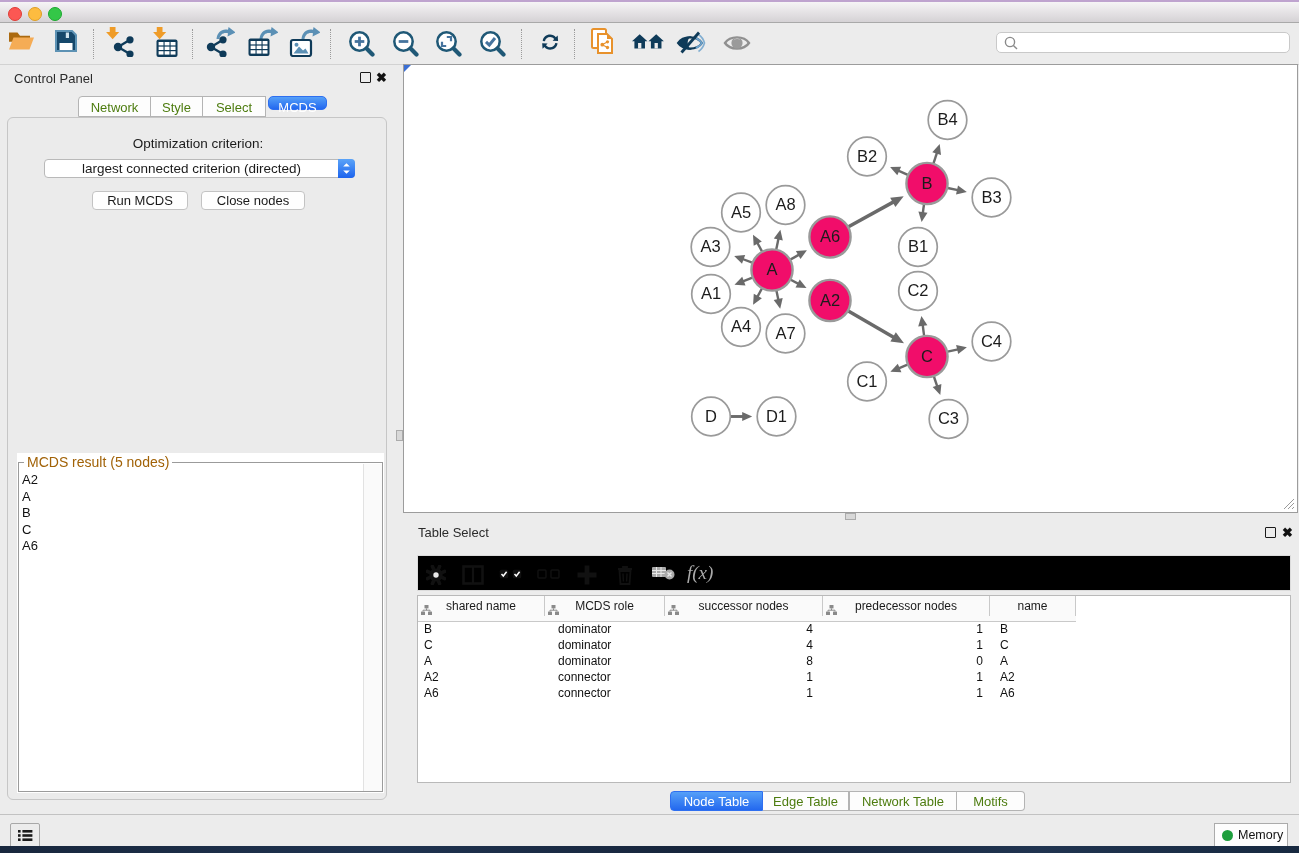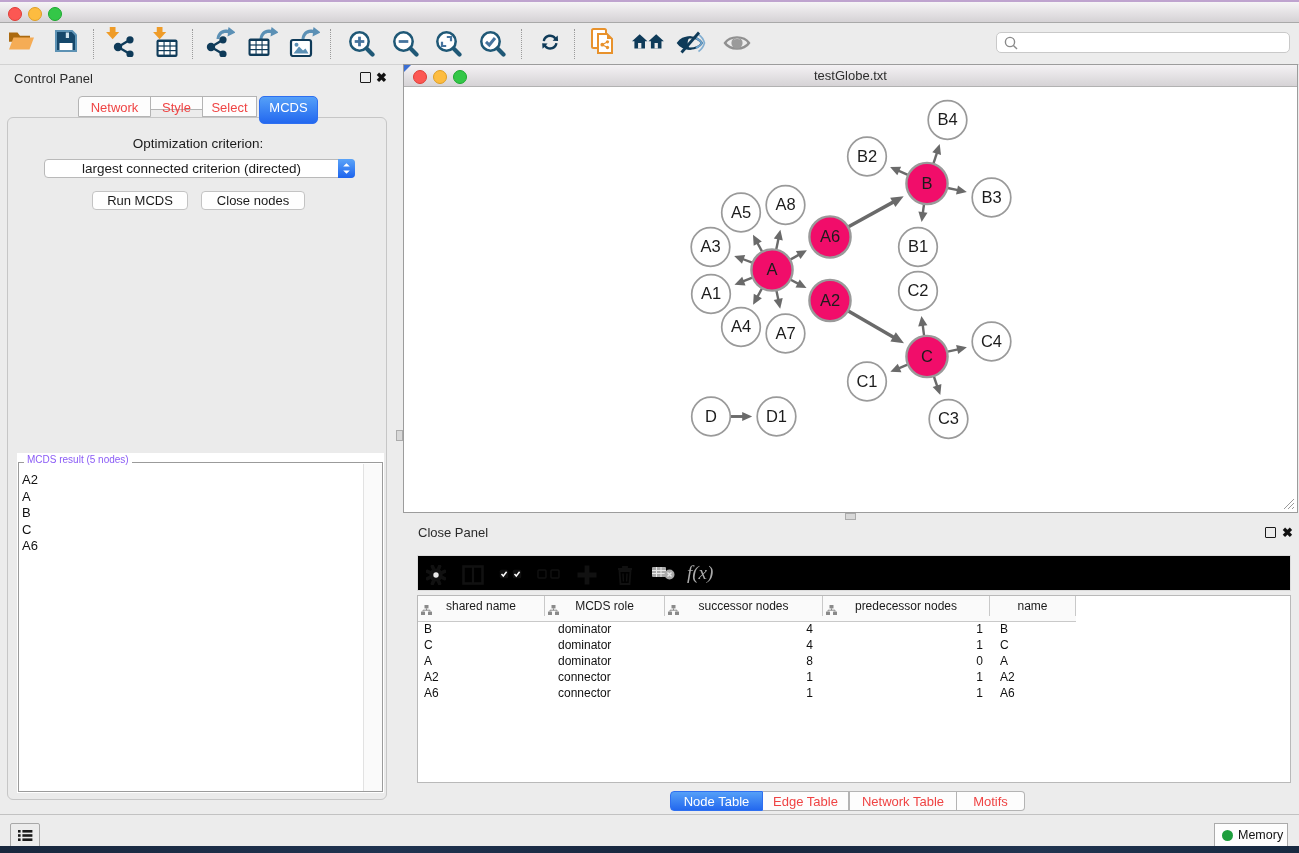--- a/index.html
+++ b/index.html
@@ -2,21 +2,21 @@
 <html><head>
 <meta charset="utf-8">
 <style>
 html,body{margin:0;padding:0}
 body{width:1299px;height:853px;position:relative;overflow:hidden;background:#ececec;
   font-family:"Liberation Sans",sans-serif;-webkit-font-smoothing:antialiased}
 .abs{position:absolute}
 .tl{border-radius:50%;position:absolute;top:5px;width:12px;height:12px}
 .icon{position:absolute;top:29px}
 .sep{position:absolute;top:6px;height:30px;border-left:1px dotted #9a9a9a;width:0}
-.tab{height:19px;line-height:19px;font-size:13px;color:#ef4444;background:#fdfdfd;
+.tab{height:19px;line-height:19px;font-size:13px;color:#4d7c0f;background:#fdfdfd;
   border:1px solid #b4b4b4;text-align:center;display:inline-block;vertical-align:top;box-sizing:border-box}
 .tabsel{background:linear-gradient(#55a0f8,#2368ef);color:#fff;border:1px solid #2e6ff0;border-radius:5px}
 .btn{position:absolute;background:#fefefe;border:1px solid #c3c3c3;border-radius:4px;
   font-size:13px;color:#1a1a1a;text-align:center;box-sizing:border-box}
 .hdrcell{position:absolute;top:0;height:20px;background:#fafafa;border-right:1px solid #c9c9c9;
   box-sizing:border-box;font-size:12px;color:#1a1a1a;text-align:center;line-height:20px}
 .cell{position:absolute;font-size:12px;color:#111;height:16px;line-height:16px}
 </style>
 </head>
 <body>
@@ -189,56 +189,50 @@
 </div>
 
 <div class="abs" style="left:0;top:65px;width:396px;height:749px">
   <div class="abs" style="left:14px;top:6px;font-size:13px;color:#2b2b2b">Control Panel</div>
   <div class="abs" style="left:360px;top:7px;width:9px;height:9px;border:1.5px solid #1a1a1a;border-radius:1px"></div>
   <div class="abs" style="left:376px;top:5px;font-size:13px;font-weight:bold;color:#111">✖</div>
 
   <div class="abs" style="left:7px;top:52px;width:380px;height:683px;background:#ebebeb;border:1px solid #c6c6c6;border-radius:6px;box-sizing:border-box"></div>
 
   <div class="abs" style="left:78px;top:31px;height:21px">
-    <div class="tab" style="width:73px;border-radius:4px 0 0 0;height:21px;line-height:21px">Network</div><div class="tab" style="width:53px;margin-left:-1px;height:14px;line-height:21px">Style</div><div class="tab" style="width:55px;margin-left:-1px;height:21px;line-height:21px">Select</div><div class="tab tabsel" style="width:59px;margin-left:2px;height:28px;line-height:21px">MCDS</div>
+    <div class="tab" style="width:73px;border-radius:4px 0 0 0;height:21px;line-height:21px">Network</div><div class="tab" style="width:53px;margin-left:-1px;height:21px;line-height:21px">Style</div><div class="tab" style="width:64px;margin-left:-1px;height:21px;line-height:21px">Select</div><div class="tab tabsel" style="width:59px;margin-left:2px;height:14px;line-height:21px">MCDS</div>
   </div>
   <div class="abs" style="left:0px;top:71px;width:396px;text-align:center;font-size:13.5px;color:#1b1b1b">Optimization criterion:</div>
 
   <div class="abs" style="left:44px;top:94px;width:311px;height:19px;background:#fff;border:1px solid #b9b9b9;border-radius:4px;box-sizing:border-box">
     <div class="abs" style="left:0;right:16px;top:1px;text-align:center;font-size:13.5px;color:#1b1b1b">largest connected criterion (directed)</div>
     <div class="abs" style="right:-1px;top:-1px;width:17px;height:19px;background:linear-gradient(#5ba4f8,#1c63ee);border-radius:0 4px 4px 0">
       <svg width="17" height="19" viewBox="0 0 17 19">
           <path d="M5.2 7.6 L8.5 4.2 L11.8 7.6 Z M5.2 11.4 L8.5 14.8 L11.8 11.4 Z" fill="#fff"></path>
         </svg>
     </div>
   </div>
   <div class="btn" style="left:92px;top:126px;width:96px;height:19px;line-height:17px">Run MCDS</div>
   <div class="btn" style="left:201px;top:126px;width:104px;height:19px;line-height:17px">Close nodes</div>
 
   <div class="abs" style="left:17px;top:388px;width:367px;height:340px;background:#fff">
     <div class="abs" style="left:1px;top:9px;bottom:1px;width:365px;border:1px solid #9b9b9b;box-sizing:border-box"></div>
-    <div class="abs" style="left:7px;top:1px;padding:0 3px;background:#fff;font-size:10px;color:#8b5cf6">MCDS result (5 nodes)</div>
+    <div class="abs" style="left:7px;top:1px;padding:0 3px;background:#fff;font-size:14px;color:#a16207">MCDS result (5 nodes)</div>
     <div class="abs" style="left:346px;top:11px;bottom:2px;width:18px;background:#fafafa;border-left:1px solid #e2e2e2"></div>
     <div class="abs" style="left:5px;top:19px;font-size:13px;color:#111;line-height:16.6px">A2<br>A<br>B<br>C<br>A6</div>
   </div>
 </div>
 
 <div class="abs" style="left:396px;top:430px;width:5px;height:9px;background:#d8d8d8;border:1px solid #ababab"></div>
 <div class="abs" style="left:845px;top:513px;width:9px;height:5px;background:#d8d8d8;border:1px solid #ababab"></div>
 
 <div class="abs" style="left:403px;top:64px;width:895px;height:449px;background:#fff;border:1px solid #9c9c9c;box-sizing:border-box">
   <svg class="abs" style="left:0;top:0;z-index:5" width="7" height="7">
       <path d="M0 0 L7 0 L0 7 Z" fill="#3b6fd4"></path>
     </svg>
-    <div class="abs" style="left:0;top:0;width:893px;height:22px;background:linear-gradient(#f4f2f4,#d6d3d6);border-bottom:1px solid #b2b2b2;box-sizing:border-box">
-    <div class="tl" style="left:9px;top:4.5px;background:#fc5753;border:1px solid #df3d36"></div>
-    <div class="tl" style="left:29px;top:4.5px;background:#fdbc40;border:1px solid #de9f23"></div>
-    <div class="tl" style="left:49px;top:4.5px;background:#34c748;border:1px solid #1ca82f"></div>
-    <div class="abs" style="left:0;right:0;top:3px;text-align:center;font-size:13px;color:#2e2e2e">testGlobe.txt</div>
-  </div>
   <div class="abs" style="left:0px;top:22px;width:893px;height:426px">
 <svg width="893" height="426" style="position:absolute;left:0;top:0">
         <line x1="348.4" y1="190.7" x2="338.9" y2="194.4" stroke="#6a6a6a" stroke-width="2.4"></line>
         <polygon points="330.5,197.7 338.2,189.8 341.5,198.4" fill="#6a6a6a"></polygon>
         <line x1="348.2" y1="175.6" x2="338.6" y2="172.0" stroke="#6a6a6a" stroke-width="2.4"></line>
         <polygon points="330.2,168.9 341.2,168.1 338.0,176.7" fill="#6a6a6a"></polygon>
         <line x1="357.9" y1="201.5" x2="353.4" y2="209.9" stroke="#6a6a6a" stroke-width="2.4"></line>
         <polygon points="349.1,217.8 349.8,206.8 357.9,211.2" fill="#6a6a6a"></polygon>
         <line x1="358.0" y1="164.4" x2="353.3" y2="155.7" stroke="#6a6a6a" stroke-width="2.4"></line>
         <polygon points="349.0,147.8 357.8,154.4 349.7,158.8" fill="#6a6a6a"></polygon>
@@ -319,21 +313,21 @@
   <svg class="abs" style="right:2px;bottom:2px" width="14" height="14">
       <g stroke="#9a9a9a" stroke-width="1">
         <line x1="13" y1="3" x2="3" y2="13"></line>
         <line x1="13" y1="7" x2="7" y2="13"></line>
         <line x1="13" y1="11" x2="11" y2="13"></line>
       </g>
     </svg>
 </div>
 
 <div class="abs" style="left:403px;top:520px;width:896px;height:294px">
-  <div class="abs" style="left:15px;top:5px;font-size:13px;color:#2b2b2b">Close Panel</div>
+  <div class="abs" style="left:15px;top:5px;font-size:13px;color:#2b2b2b">Table Select</div>
   <div class="abs" style="left:862px;top:7px;width:9px;height:9px;border:1.5px solid #1a1a1a;border-radius:1px"></div>
   <div class="abs" style="left:879px;top:5px;font-size:13px;font-weight:bold;color:#111">✖</div>
 
   <div class="abs" style="left:14px;top:35px;width:874px;height:36px;background:#000000;border:1px solid #dcdcdc;box-sizing:border-box">
 <svg style="position:absolute;left:8px;top:9px" width="20" height="20">
         <g transform="translate(10,10)">
           <line x1="5.91" y1="2.45" x2="8.59" y2="3.56" stroke="#111" stroke-width="3.6" stroke-linecap="round"></line>
           <line x1="2.45" y1="5.91" x2="3.56" y2="8.59" stroke="#111" stroke-width="3.6" stroke-linecap="round"></line>
           <line x1="-2.45" y1="5.91" x2="-3.56" y2="8.59" stroke="#111" stroke-width="3.6" stroke-linecap="round"></line>
           <line x1="-5.91" y1="2.45" x2="-8.59" y2="3.56" stroke="#111" stroke-width="3.6" stroke-linecap="round"></line>

